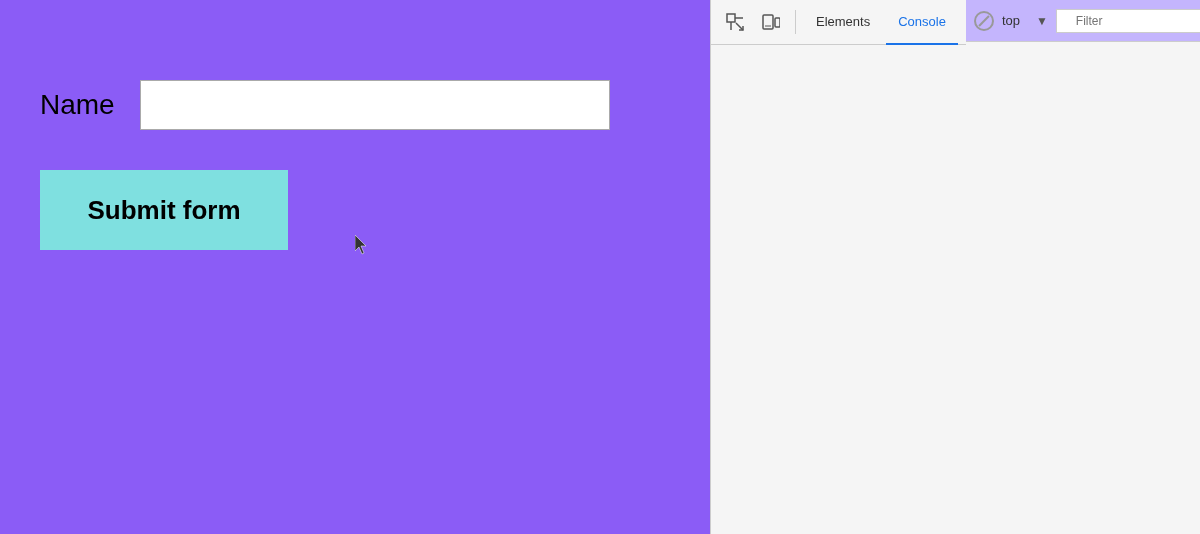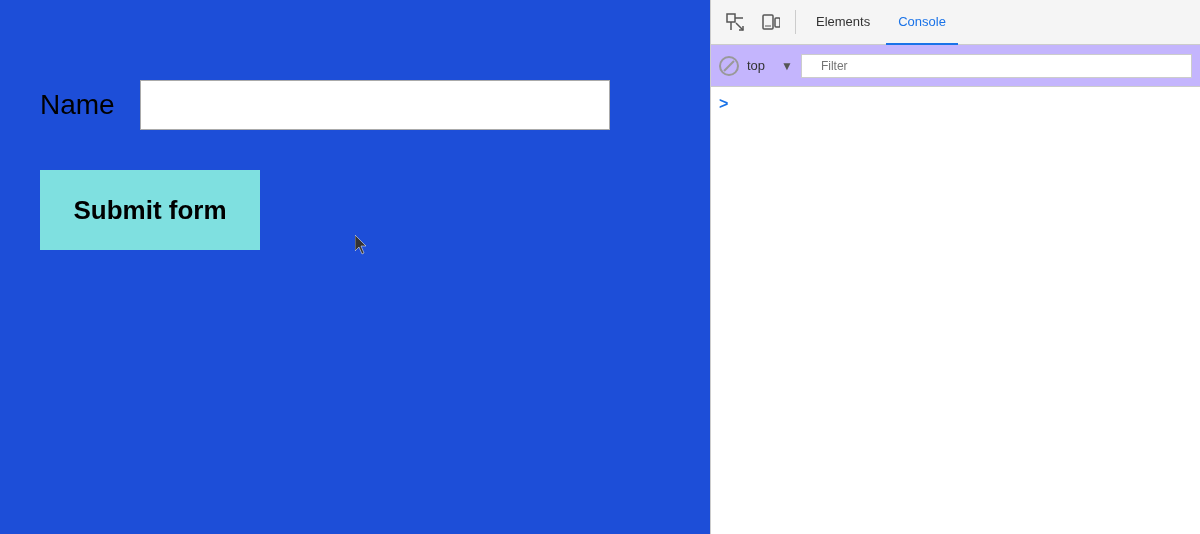--- a/index.html
+++ b/index.html
@@ -14,21 +14,21 @@
       display: flex;
       font-family: Arial, sans-serif;
       overflow: hidden;
       background: #ffffff;
     }
 
     
     .webpage-area {
       width: 710px;
       height: 534px;
-      background: #1d4ed8;
+      background: #8b5cf6;
       position: relative;
       display: flex;
       flex-direction: column;
       padding: 80px 40px 40px 40px;
     }
 
     .form-row {
       display: flex;
       align-items: center;
       margin-bottom: 40px;
@@ -46,21 +46,21 @@
       width: 470px;
       height: 50px;
       border: 1px solid #aaaaaa;
       background: #ffffff;
       font-size: 16px;
       padding: 4px 8px;
       outline: none;
     }
 
     .submit-button {
-      width: 220px;
+      width: 248px;
       height: 80px;
       background: #7fe0e0;
       border: none;
       font-size: 26px;
       font-weight: bold;
       cursor: pointer;
       color: #000000;
     }
 
     
@@ -69,21 +69,20 @@
       left: 355px;
       top: 235px;
     }
 
     
     .devtools-panel {
       width: 490px;
       height: 534px;
       border-left: 1px solid #cccccc;
       display: flex;
-      flex-direction: column;
       background: #f5f5f5;
     }
 
     .devtools-toolbar {
       height: 45px;
       background: #f5f5f5;
       border-bottom: 1px solid #cccccc;
       display: flex;
       align-items: center;
       padding: 0 8px;

